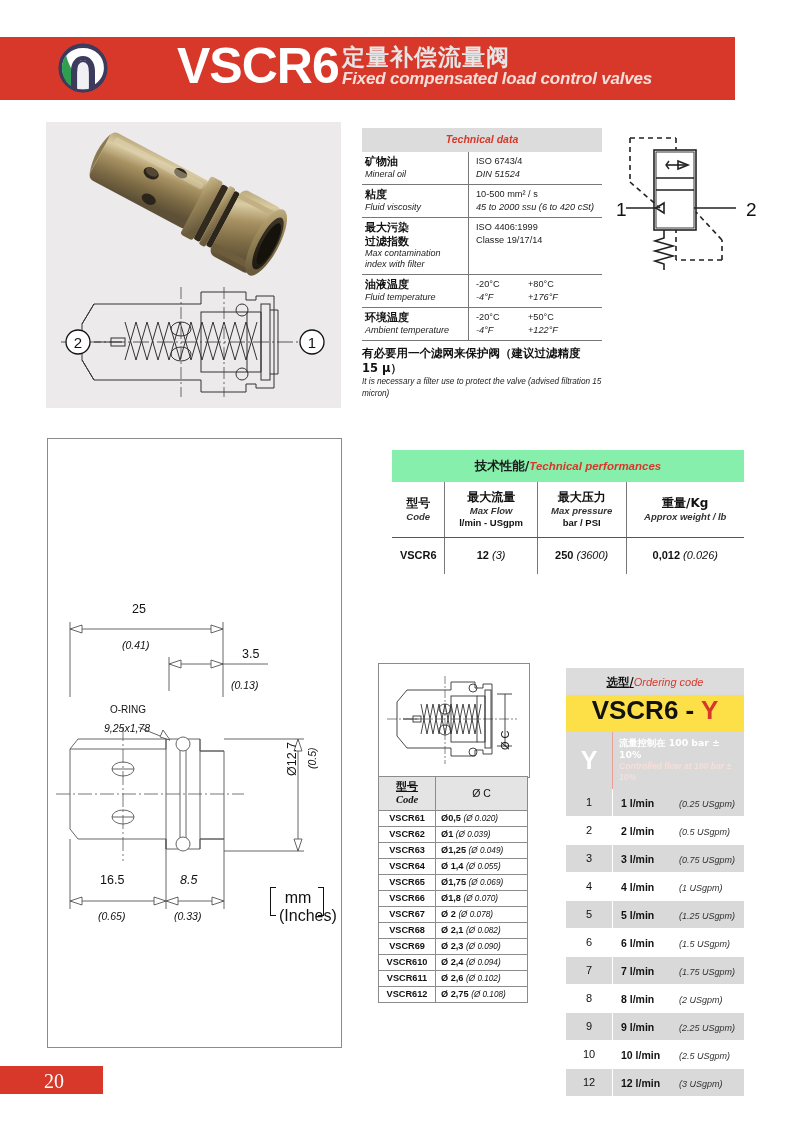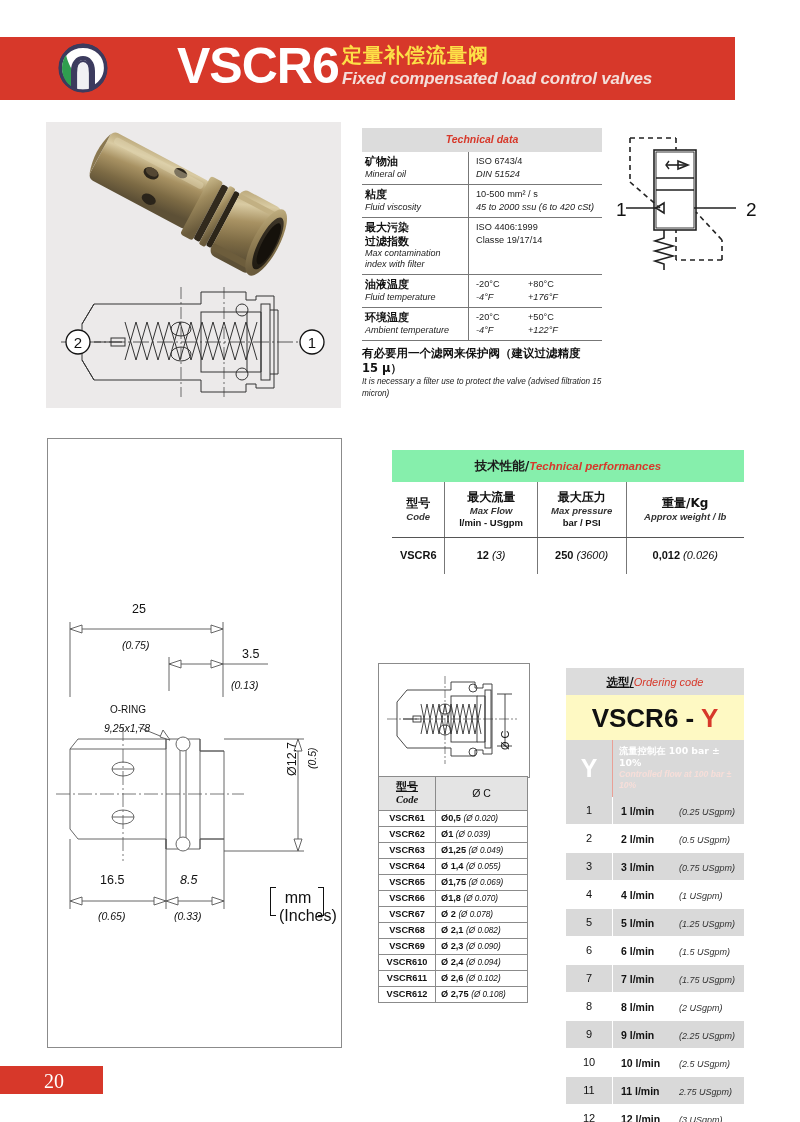--- a/index.html
+++ b/index.html
@@ -18,21 +18,21 @@
   .logo{position:absolute;left:56px;top:6px;width:54px;height:50px;}
   .title-main{
     position:absolute;left:177px;top:-2px;
     font-family:"Liberation Sans","DejaVu Sans",sans-serif;
     font-weight:bold;font-size:50px;letter-spacing:-1px;color:#fff;
     line-height:62px;
   }
   .title-cn{
     position:absolute;left:342px;top:5px;
     font-family:"DejaVu Sans",sans-serif;font-weight:bold;
-    font-size:20px;color:#fde047;letter-spacing:1px;
+    font-size:23px;color:#e5e5e5;letter-spacing:1px;
   }
   .title-en{
     position:absolute;left:342px;top:32px;
     font-family:"Liberation Sans","DejaVu Sans",sans-serif;
     font-style:italic;font-weight:bold;font-size:17px;color:#f4ded9;
     letter-spacing:-0.2px;
   }
 
   
   .photo-panel{position:absolute;left:46px;top:122px;width:295px;height:286px;background:#eceaea;}
@@ -97,21 +97,21 @@
   .octable td{padding:2px 0 3px 0;font-family:"Liberation Sans",sans-serif;font-size:9.2px;color:#111;}
   .octable td.code{text-align:center;font-weight:bold;width:56px;}
   .octable td.val{padding-left:5px;font-weight:bold;}
   .octable td.val .it{font-style:italic;font-weight:normal;font-size:8.2px;}
 
   
   .ord{position:absolute;left:566px;top:668px;width:178px;}
   .ord-head{background:#dcdcdc;text-align:center;padding:4px 0 5px 0;}
   .ord-head .cn{font-family:"DejaVu Sans",sans-serif;font-weight:bold;font-size:11.5px;color:#111;text-decoration:underline;}
   .ord-head .en{font-family:"Liberation Sans",sans-serif;font-style:italic;font-weight:normal;font-size:11px;color:#d7382a;}
-  .ord-code{text-align:center;padding:8px 0 6px 0;background:#fef9c3;
+  .ord-code{text-align:center;padding:0 0 6px 0;background:#fde047;
     font-family:"Liberation Sans",sans-serif;font-weight:bold;font-size:26px;color:#111;letter-spacing:0px;}
   .ord-code .y{color:#d7382a;}
   .ord table{border-collapse:collapse;width:178px;}
   .ord .hdrrow td{background:#d7382a;color:#fff;border:none;padding:5px 0 6px 0;}
   .ord .hdrrow .y{text-align:center;font-family:"Liberation Sans",sans-serif;font-weight:bold;font-size:25px;width:46px;border-right:1px solid #e9a096;}
   .ord .hdrrow .desc{padding-left:6px;}
   .ord .hdrrow .desc .cn{font-family:"DejaVu Sans",sans-serif;font-weight:bold;font-size:9.3px;display:block;line-height:12px;}
   .ord .hdrrow .desc .en{font-family:"Liberation Sans",sans-serif;font-style:italic;font-weight:bold;font-size:8.6px;display:block;line-height:11px;color:#f7ded9;}
   .ord tbody td{padding:4px 0 5px 0;border-bottom:1px solid #fff;}
   .ord tbody tr:nth-child(odd) td{background:#d9d9d9;}
@@ -395,21 +395,21 @@
         <path d="M22 462 L118 462"></path>
         <path d="M118 462 L176 462"></path>
         <path d="M22 462 L34 458 L34 466 Z" fill="#fff" stroke="#555"></path>
         <path d="M118 462 L106 458 L106 466 Z" fill="#fff" stroke="#555"></path>
         <path d="M118 462 L130 458 L130 466 Z" fill="#fff" stroke="#555"></path>
         <path d="M176 462 L164 458 L164 466 Z" fill="#fff" stroke="#555"></path>
       </g>
     </svg>
 
     <div class="dimtxt mm" style="left:84px;top:163px;">25</div>
-    <div class="dimtxt inch" style="left:74px;top:200px;">(0.75)</div>
+    <div class="dimtxt inch" style="left:74px;top:200px;">(0.41)</div>
     <div class="dimtxt mm" style="left:186px;top:208px;margin-left:8px;">3.5</div>
     <div class="dimtxt inch" style="left:183px;top:240px;">(0.13)</div>
     <div class="dimtxt small" style="left:62px;top:265px;">O-RING</div>
     <div class="dimtxt inch" style="left:56px;top:283px;">9,25x1,78</div>
     <div class="dimtxt mm" style="left:237px;top:337px;transform:rotate(-90deg);transform-origin:left top;white-space:nowrap;">Ø12.7</div>
     <div class="dimtxt inch" style="left:258px;top:330px;transform:rotate(-90deg);transform-origin:left top;white-space:nowrap;">(0.5)</div>
     <div class="dimtxt mm" style="left:52px;top:434px;">16.5</div>
     <div class="dimtxt inch" style="left:50px;top:471px;">(0.65)</div>
     <div class="dimtxt mm" style="left:132px;top:434px;font-style:italic;">8.5</div>
     <div class="dimtxt inch" style="left:126px;top:471px;">(0.33)</div>
@@ -562,24 +562,20 @@
           </tr>
           <tr>
             <td class="num">9</td>
             <td style="white-space: nowrap;"><span class="flow" style="display: inline-block;">9 l/min</span><span class="gpm">(2.25 USgpm)</span></td>
           </tr>
           <tr>
             <td class="num">10</td>
             <td style="white-space: nowrap;"><span class="flow" style="display: inline-block;">10 l/min</span><span class="gpm">(2.5 USgpm)</span></td>
           </tr>
           <tr>
-            <td class="num">11</td>
-            <td style="white-space: nowrap;"><span class="flow" style="display: inline-block;">11 l/min</span><span class="gpm">2.75 USgpm)</span></td>
-          </tr>
-          <tr>
             <td class="num">12</td>
             <td style="white-space: nowrap;"><span class="flow" style="display: inline-block;">12 l/min</span><span class="gpm">(3 USgpm)</span></td>
           </tr>
         </tbody>
     </table>
   </div>
 
   <div class="footer-bar"></div>
   <div class="footer-num">20</div>
 

